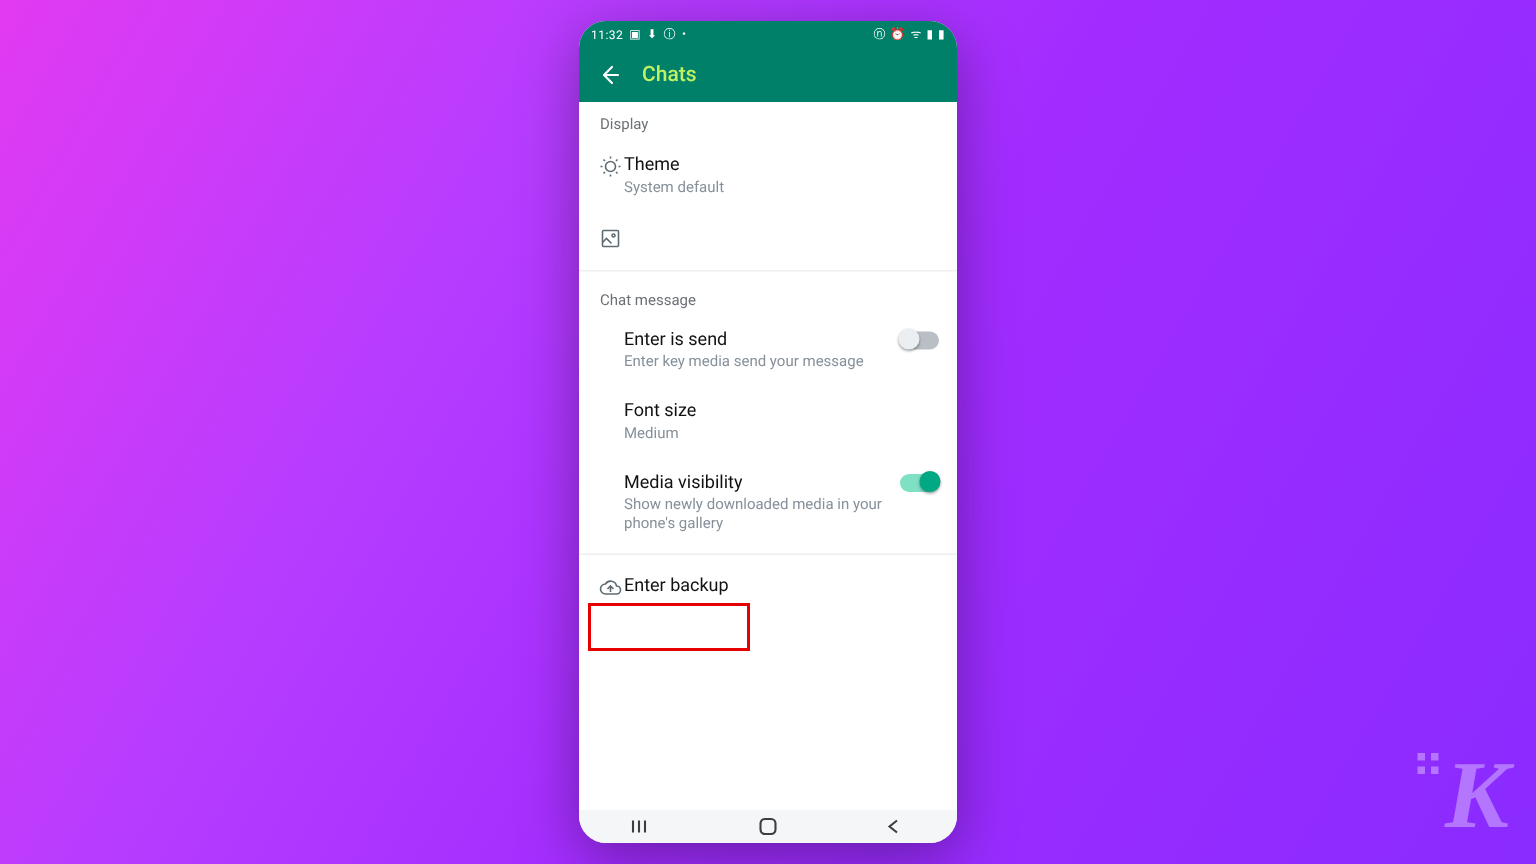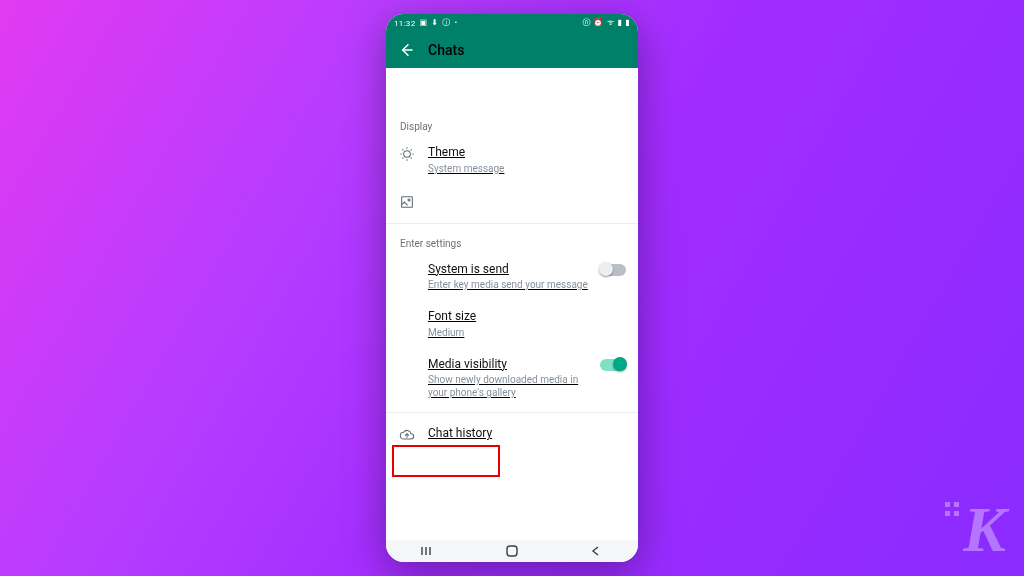--- a/index.html
+++ b/index.html
@@ -33,38 +33,36 @@
     justify-content: space-between;
     letter-spacing: 0.3px;
   }
   .status-left { display:flex; gap:4px; }
   .glyph { font-size: 8px; line-height: 1; }
   .status-right { display:flex; align-items:center; gap:3px; font-size:7px; }
   
   .appbar {
     height: 36px;
     background: #008069;
-    color: #000000;
+    color: #bef264;
     display: flex; align-items: center;
     gap: 14px;
     padding: 0 12px;
   }
   .back-icon svg { width: 16px; height: 16px; display:block; }
   .appbar-title { font-size: 14px; font-weight: 500; }
   
   .content { flex: 1; overflow: hidden; background:#fff; }
   .section-header {
     font-size: 10px; color: #6b7177;
     padding: 10px 14px 4px;
   }
   .row {
     display: flex; align-items: flex-start;
     padding: 9px 12px;
-    gap: 12px;
-    text-decoration: underline;
   }
   .row .icon { width: 18px; display:flex; justify-content:center; padding-top:1px; color:#5f6b73; }
   .row .icon svg { width: 16px; height: 16px; }
   .row .spacer { width: 18px; flex:none; }
   .row .body { flex: 1; min-width:0; }
   .row .title { font-size: 12px; color: #111; line-height:1.3; }
   .row .sub   { font-size: 10px; color: #86909a; line-height:1.3; margin-top:1px; }
   .row .switch {
     width: 26px; height: 12px; border-radius: 12px;
     position: relative; margin-top:2px; flex:none;
@@ -131,55 +129,55 @@
   <div class="appbar">
     <span class="back-icon">
       <svg viewBox="0 0 24 24" fill="none" stroke="#fff" stroke-width="2.2" stroke-linecap="round" stroke-linejoin="round">
           <path d="M15 4l-8 8 8 8"></path>
           <path d="M7 12h14"></path>
         </svg>
     </span>
     <span class="appbar-title">Chats</span>
   </div>
 
-  <div class="content" style="position:relative;margin-top:43px;">
+  <div class="content" style="position:relative;">
 
     <div class="section-header">Display</div>
 
     <div class="row">
       <span class="icon">
         <svg viewBox="0 0 24 24" fill="none" stroke="currentColor" stroke-width="1.6">
             <circle cx="12" cy="12" r="5"></circle>
             <path d="M12 2v2M12 20v2M4 12H2M22 12h-2M5 5l1.5 1.5M17.5 17.5L19 19M5 19l1.5-1.5M17.5 6.5L19 5"></path>
           </svg>
       </span>
       <div class="body">
         <div class="title">Theme</div>
-        <div class="sub">System message</div>
+        <div class="sub">System default</div>
       </div>
     </div>
 
     <div class="row">
       <span class="icon">
         <svg viewBox="0 0 24 24" fill="none" stroke="currentColor" stroke-width="1.6">
             <rect x="4" y="4" width="16" height="16" rx="1"></rect>
             <path d="M4 16l4-4 5 5"></path>
             <circle cx="15" cy="9" r="1.5"></circle>
           </svg>
       </span>
     </div>
 
     <div class="divider"></div>
 
-    <div class="section-header">Enter settings</div>
+    <div class="section-header">Chat message</div>
 
     <div class="row">
       <span class="spacer"></span>
       <div class="body">
-        <div class="title">System is send</div>
+        <div class="title">Enter is send</div>
         <div class="sub">Enter key media send your message</div>
       </div>
       <div class="switch off"></div>
     </div>
 
     <div class="row">
       <span class="spacer"></span>
       <div class="body">
         <div class="title">Font size</div>
         <div class="sub">Medium</div>
@@ -198,21 +196,21 @@
     <div class="divider"></div>
 
     <div class="row">
       <span class="icon">
         <svg viewBox="0 0 24 24" fill="none" stroke="currentColor" stroke-width="1.6">
             <path d="M7 18a5 5 0 010-10 6 6 0 0111 2 4 4 0 010 8H7z"></path>
             <path d="M12 10v6M9 13l3-3 3 3"></path>
           </svg>
       </span>
       <div class="body">
-        <div class="title">Chat history</div>
+        <div class="title">Enter backup</div>
       </div>
     </div>
 
 
     <div class="highlight-box" style="left:6px; top:334px; width:108px; height:32px;"></div>
 
   </div>
 
   <div class="navbar">
     <span class="nav-btn">

